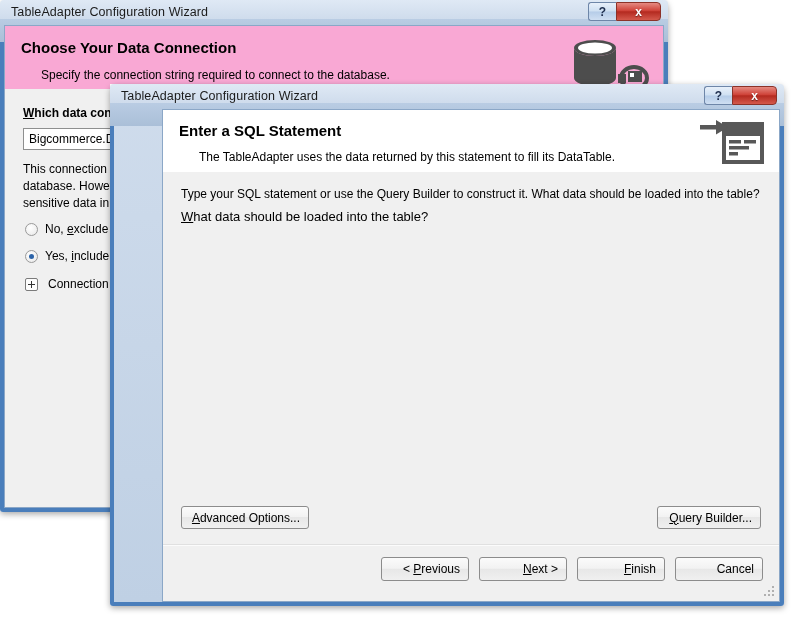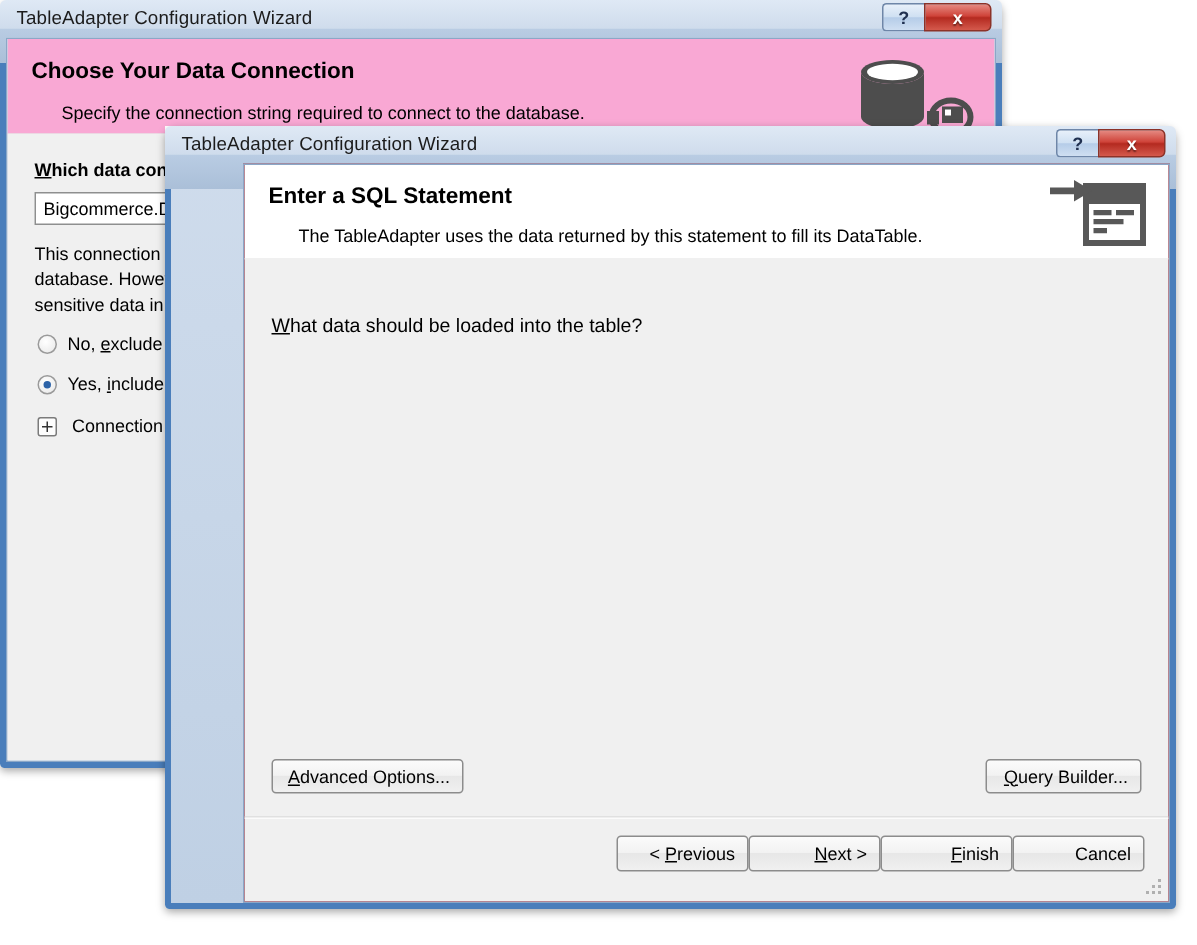--- a/index.html
+++ b/index.html
@@ -348,21 +348,21 @@
     top: 372px;
     height: 1px;
     background: #e0e0e0;
     border-bottom: 1px solid #fbfbfb;
   }
   .btn-row {
     position: absolute;
     right: 16px;
     top: 385px;
     display: flex;
-    gap: 0;
+    gap: 10px;
   }
   .btn-row .btn { width: 88px; height: 24px; }
 
   .resize-grip {
     position: absolute;
     right: 3px; bottom: 3px;
     width: 12px; height: 12px;
   }
   .resize-grip i {
     position: absolute;
@@ -462,20 +462,21 @@
           <rect x="29" y="26" width="20" height="3.5" fill="#585858"></rect>
           <rect x="29" y="32" width="9" height="3.5" fill="#585858"></rect>
           <rect x="0" y="5" width="22" height="4.5" fill="#585858"></rect>
           <path d="M16 0 L28 7.2 L16 14.4 Z" fill="#585858"></path>
         </svg>
       </div>
     </div>
 
     <div class="fg-body">
 
+      <div class="fg-instr">Type your SQL statement or use the Query Builder to construct it. What data should be loaded into the table?</div>
 
       <div class="fg-prompt">
         <u>W</u><span>hat data should be loaded into the table?</span>
       </div>
 
 
       <div class="btn" id="advanced-options-button">
         <span><u>A</u><span>dvanced Options...</span></span>
       </div>
 

